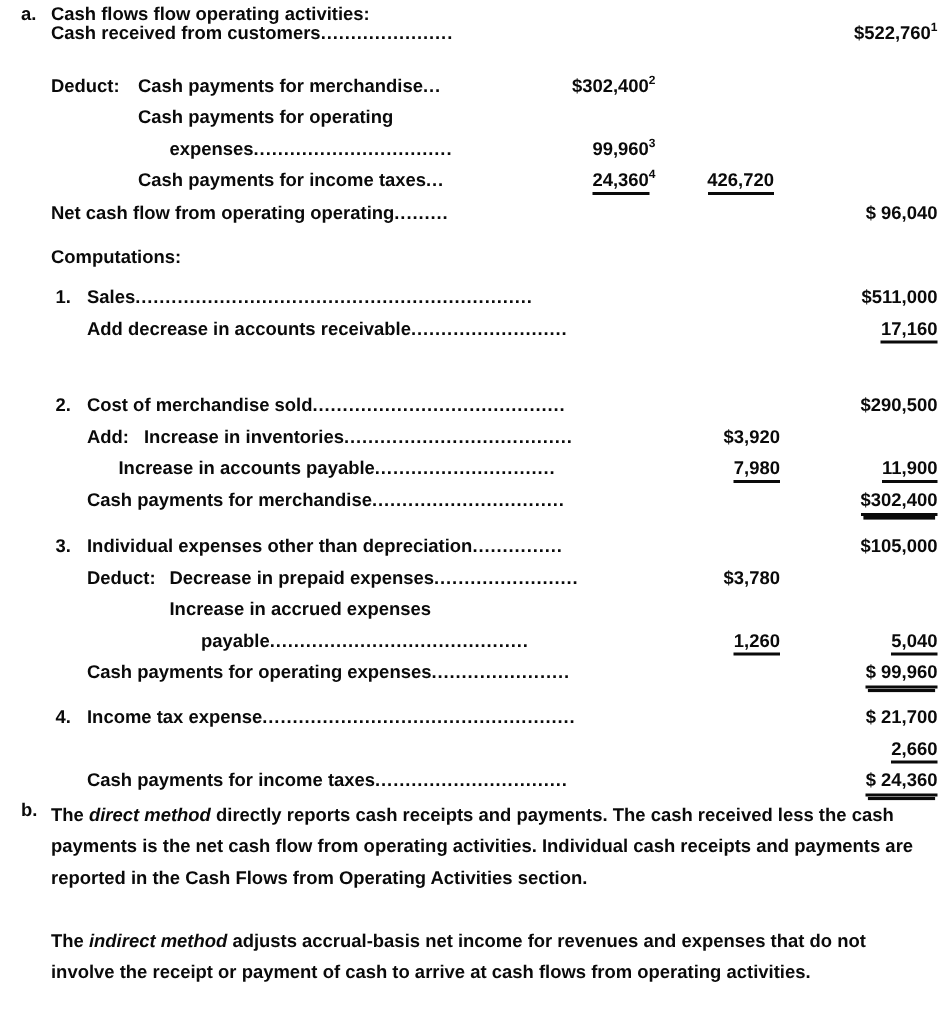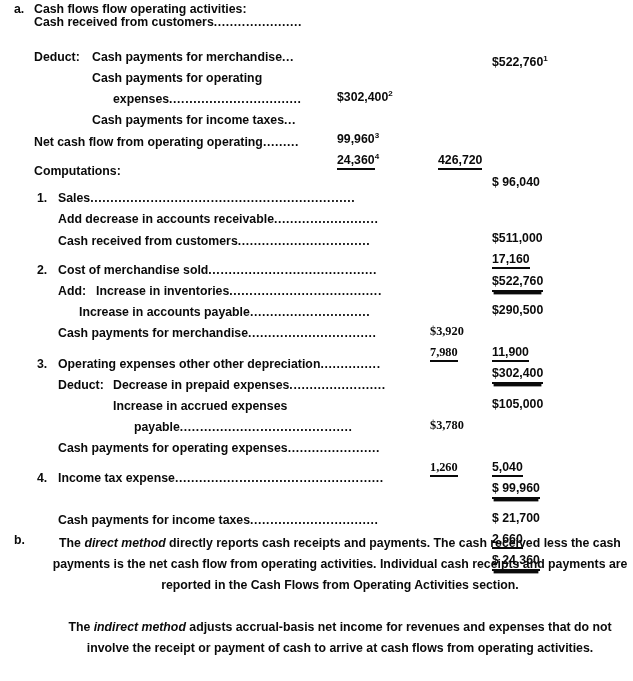--- a/index.html
+++ b/index.html
@@ -38,51 +38,50 @@
   }
   .label {
     position: absolute;
     white-space: nowrap;
   }
   .leader {
     letter-spacing: 0.6px;
   }
   .amt {
     position: absolute;
-    text-align: left;
+    text-align: right;
     white-space: nowrap;
-    margin-top: 40px;
   }
   
   .col-a { left: 337px; width: 100px; }   
   .col-b { left: 438px; width: 78px; }    
   .col-c { left: 492px; width: 133px; }   
-  .col-d { left: 430px; width: 90px; font-family: Liberation Serif, serif; }    
+  .col-d { left: 430px; width: 90px; }    
 
   
   .ul-single { border-bottom: 2.5px solid #0a0a0a; padding-bottom: 1px; }
   .ul-double {
     border-bottom: 2.2px solid #0a0a0a;
     padding-bottom: 2px;
     box-shadow: 0 4px 0 -1.6px #0a0a0a;
   }
   sup {
     font-size: 8px;
     vertical-align: super;
     line-height: 0;
     font-weight: bold;
   }
 
   
   .para {
     position: absolute;
-    left: 52px;
+    left: 34px;
     width: 576px;
     line-height: 21px;
-    text-align: center;
+    text-align: left;
     font-weight: bold;
   }
   .para em { font-style: italic; font-weight: bold; }
   .pmarker {
     position: absolute;
     left: 14px;
   }
 </style>
 </head>
 <body>
@@ -131,24 +130,20 @@
 
   <div class="row" style="top:191px;position:absolute;">
     <span class="marker" style="left:37px;">1.</span>
     <span class="label" style="left:58px;"><span>Sales</span><span class="leader">..................................................................</span></span>
     <span class="amt col-c">$511,000</span>
   </div>
   <div class="row" style="top:212px;position:absolute;">
     <span class="label" style="left:58px;"><span>Add decrease in accounts receivable</span><span class="leader">..........................</span></span>
     <span class="amt col-c"><span class="ul-single">17,160</span></span>
   </div>
-  <div class="row" style="top:234px;position:absolute;">
-    <span class="label" style="left:58px;"><span>Cash received from customers</span><span class="leader">.................................</span></span>
-    <span class="amt col-c"><span class="ul-double">$522,760</span></span>
-  </div>
 
   <div class="row" style="top:263px;position:absolute;">
     <span class="marker" style="left:37px;">2.</span>
     <span class="label" style="left:58px;"><span>Cost of merchandise sold</span><span class="leader">..........................................</span></span>
     <span class="amt col-c">$290,500</span>
   </div>
   <div class="row" style="top:284px;position:absolute;">
     <span class="label" style="left:58px;">Add:</span>
     <span class="label" style="left:96px;"><span>Increase in inventories</span><span class="leader">......................................</span></span>
     <span class="amt col-d">$3,920</span>
@@ -158,21 +153,21 @@
     <span class="amt col-d"><span class="ul-single">7,980</span></span>
     <span class="amt col-c"><span class="ul-single">11,900</span></span>
   </div>
   <div class="row" style="top:326px;position:absolute;">
     <span class="label" style="left:58px;"><span>Cash payments for merchandise</span><span class="leader">................................</span></span>
     <span class="amt col-c"><span class="ul-double">$302,400</span></span>
   </div>
 
   <div class="row" style="top:357px;position:absolute;">
     <span class="marker" style="left:37px;">3.</span>
-    <span class="label" style="left:58px;"><span>Operating expenses other other depreciation</span><span class="leader">...............</span></span>
+    <span class="label" style="left:58px;"><span>Individual expenses other than depreciation</span><span class="leader">...............</span></span>
     <span class="amt col-c">$105,000</span>
   </div>
   <div class="row" style="top:378px;position:absolute;">
     <span class="label" style="left:58px;">Deduct:</span>
     <span class="label" style="left:113px;"><span>Decrease in prepaid expenses</span><span class="leader">........................</span></span>
     <span class="amt col-d">$3,780</span>
   </div>
   <div class="row" style="top:399px;position:absolute;">
     <span class="label" style="left:113px;">Increase in accrued expenses</span>
   </div>

